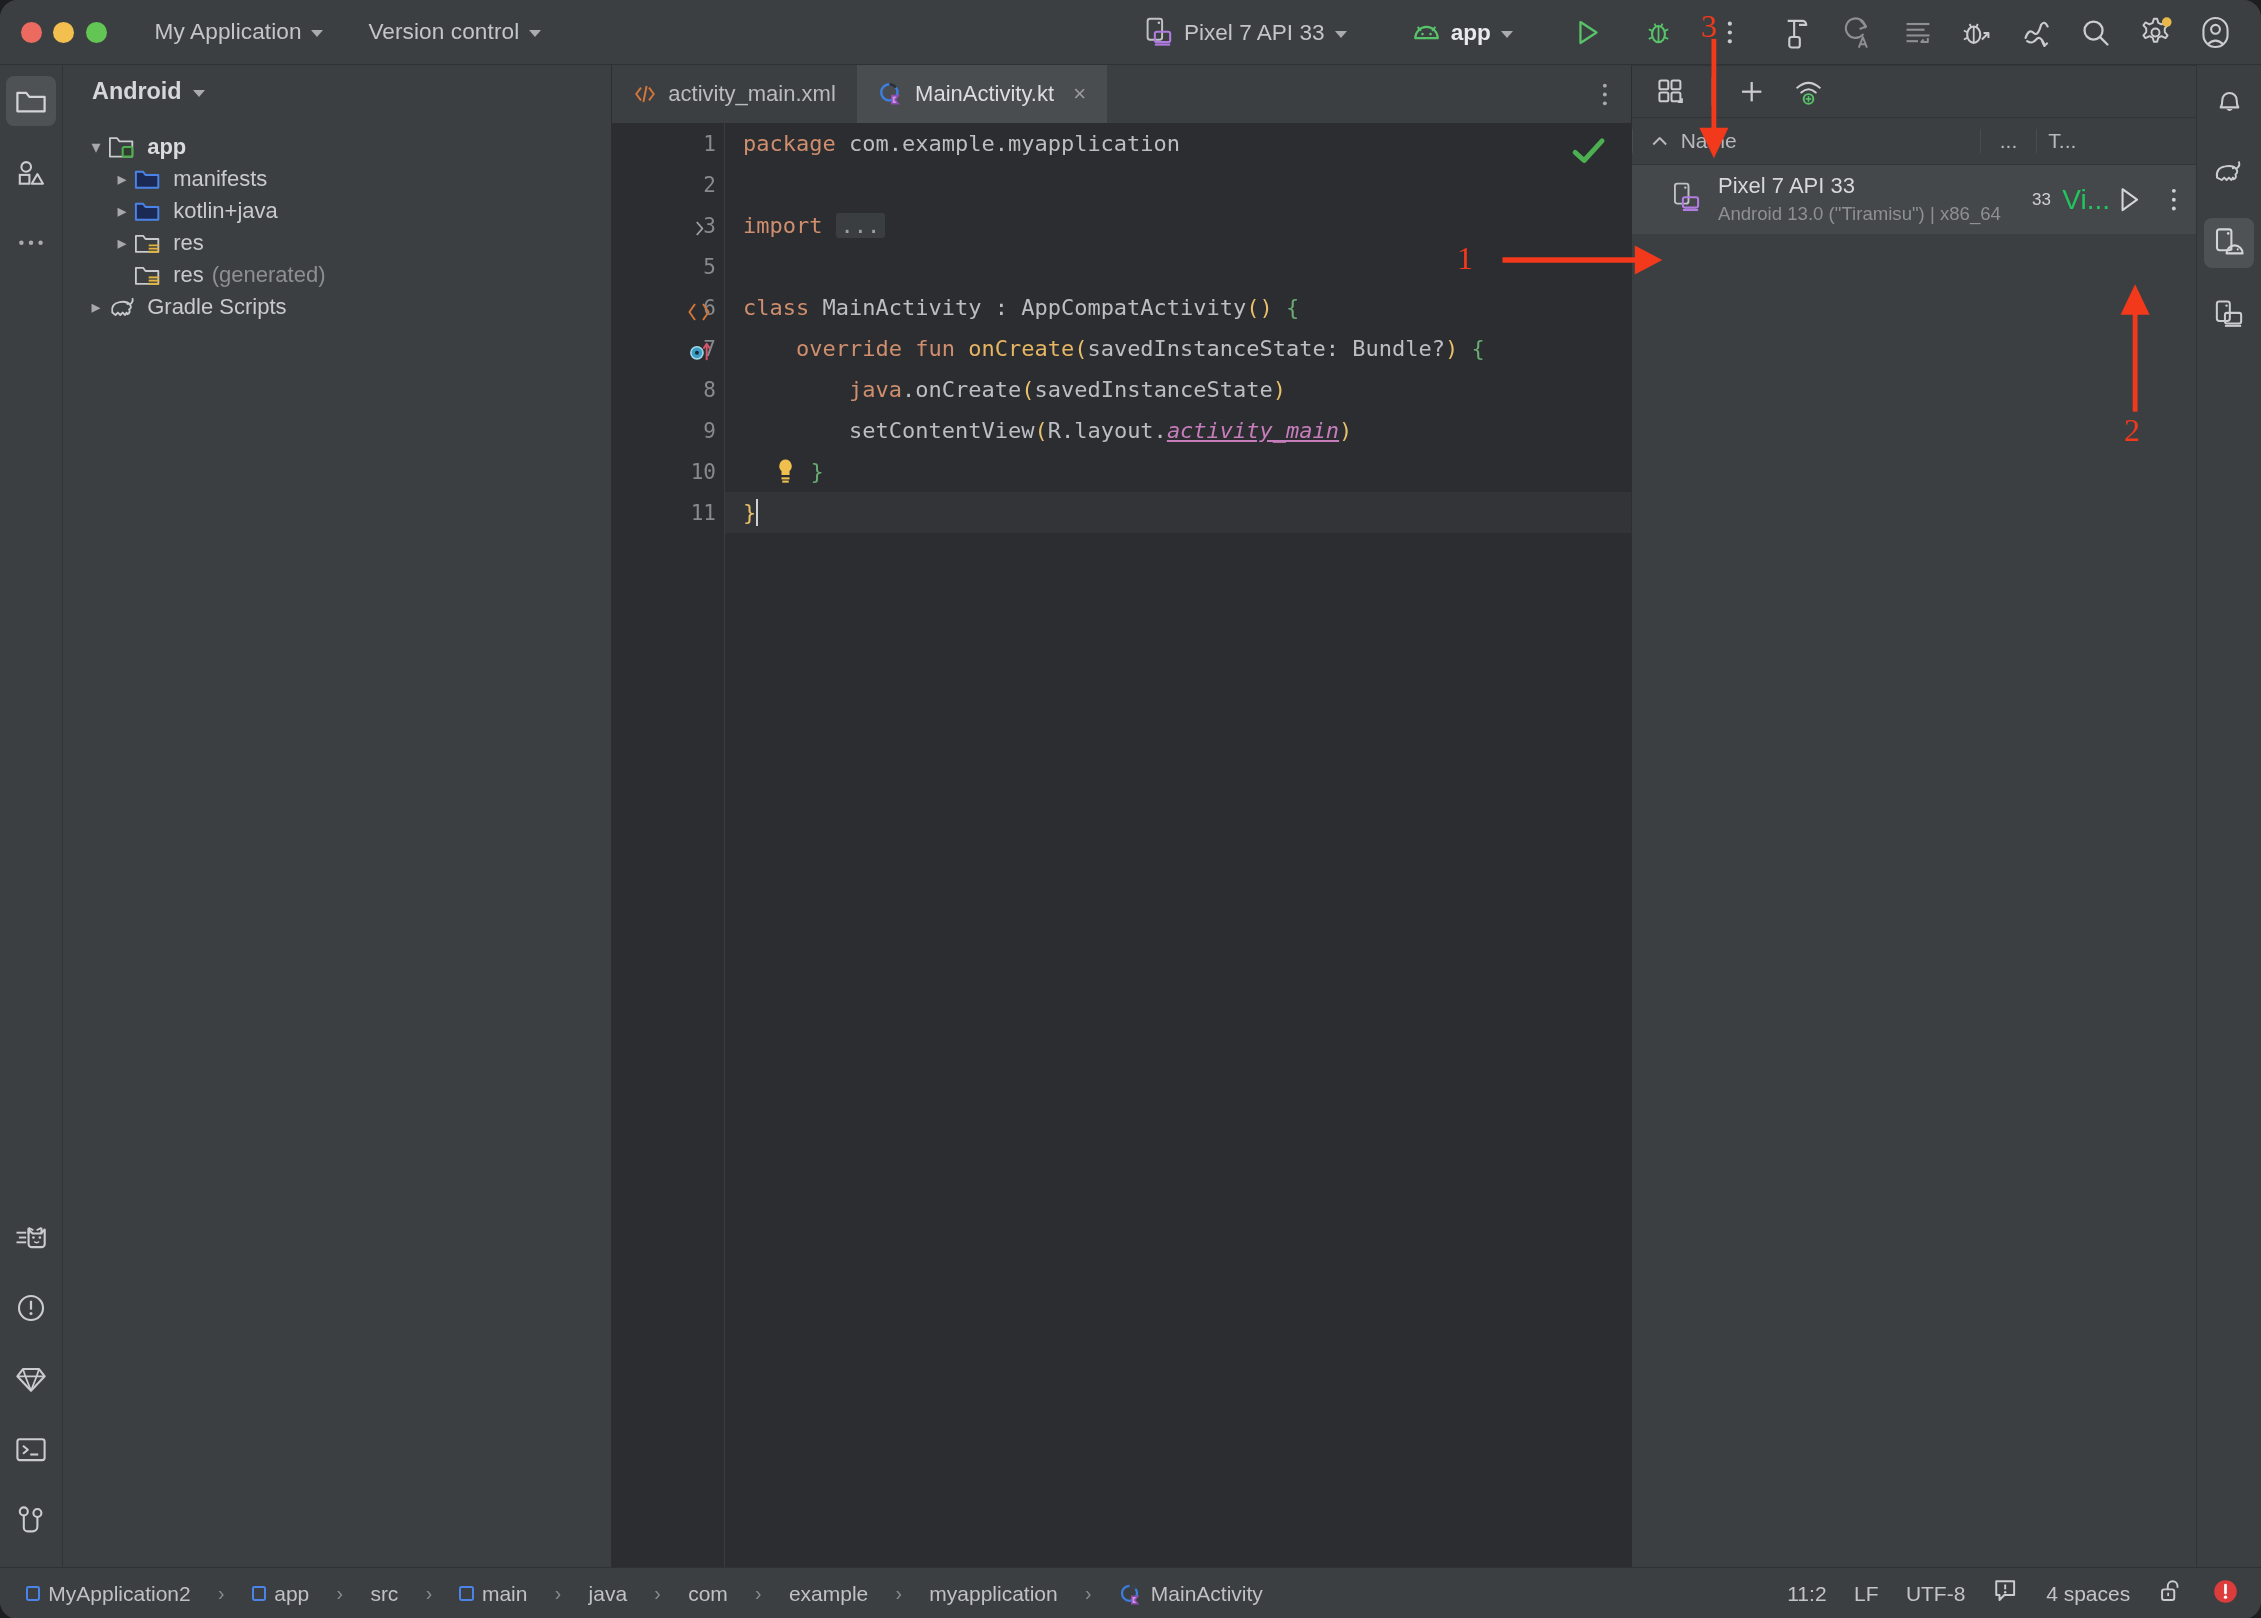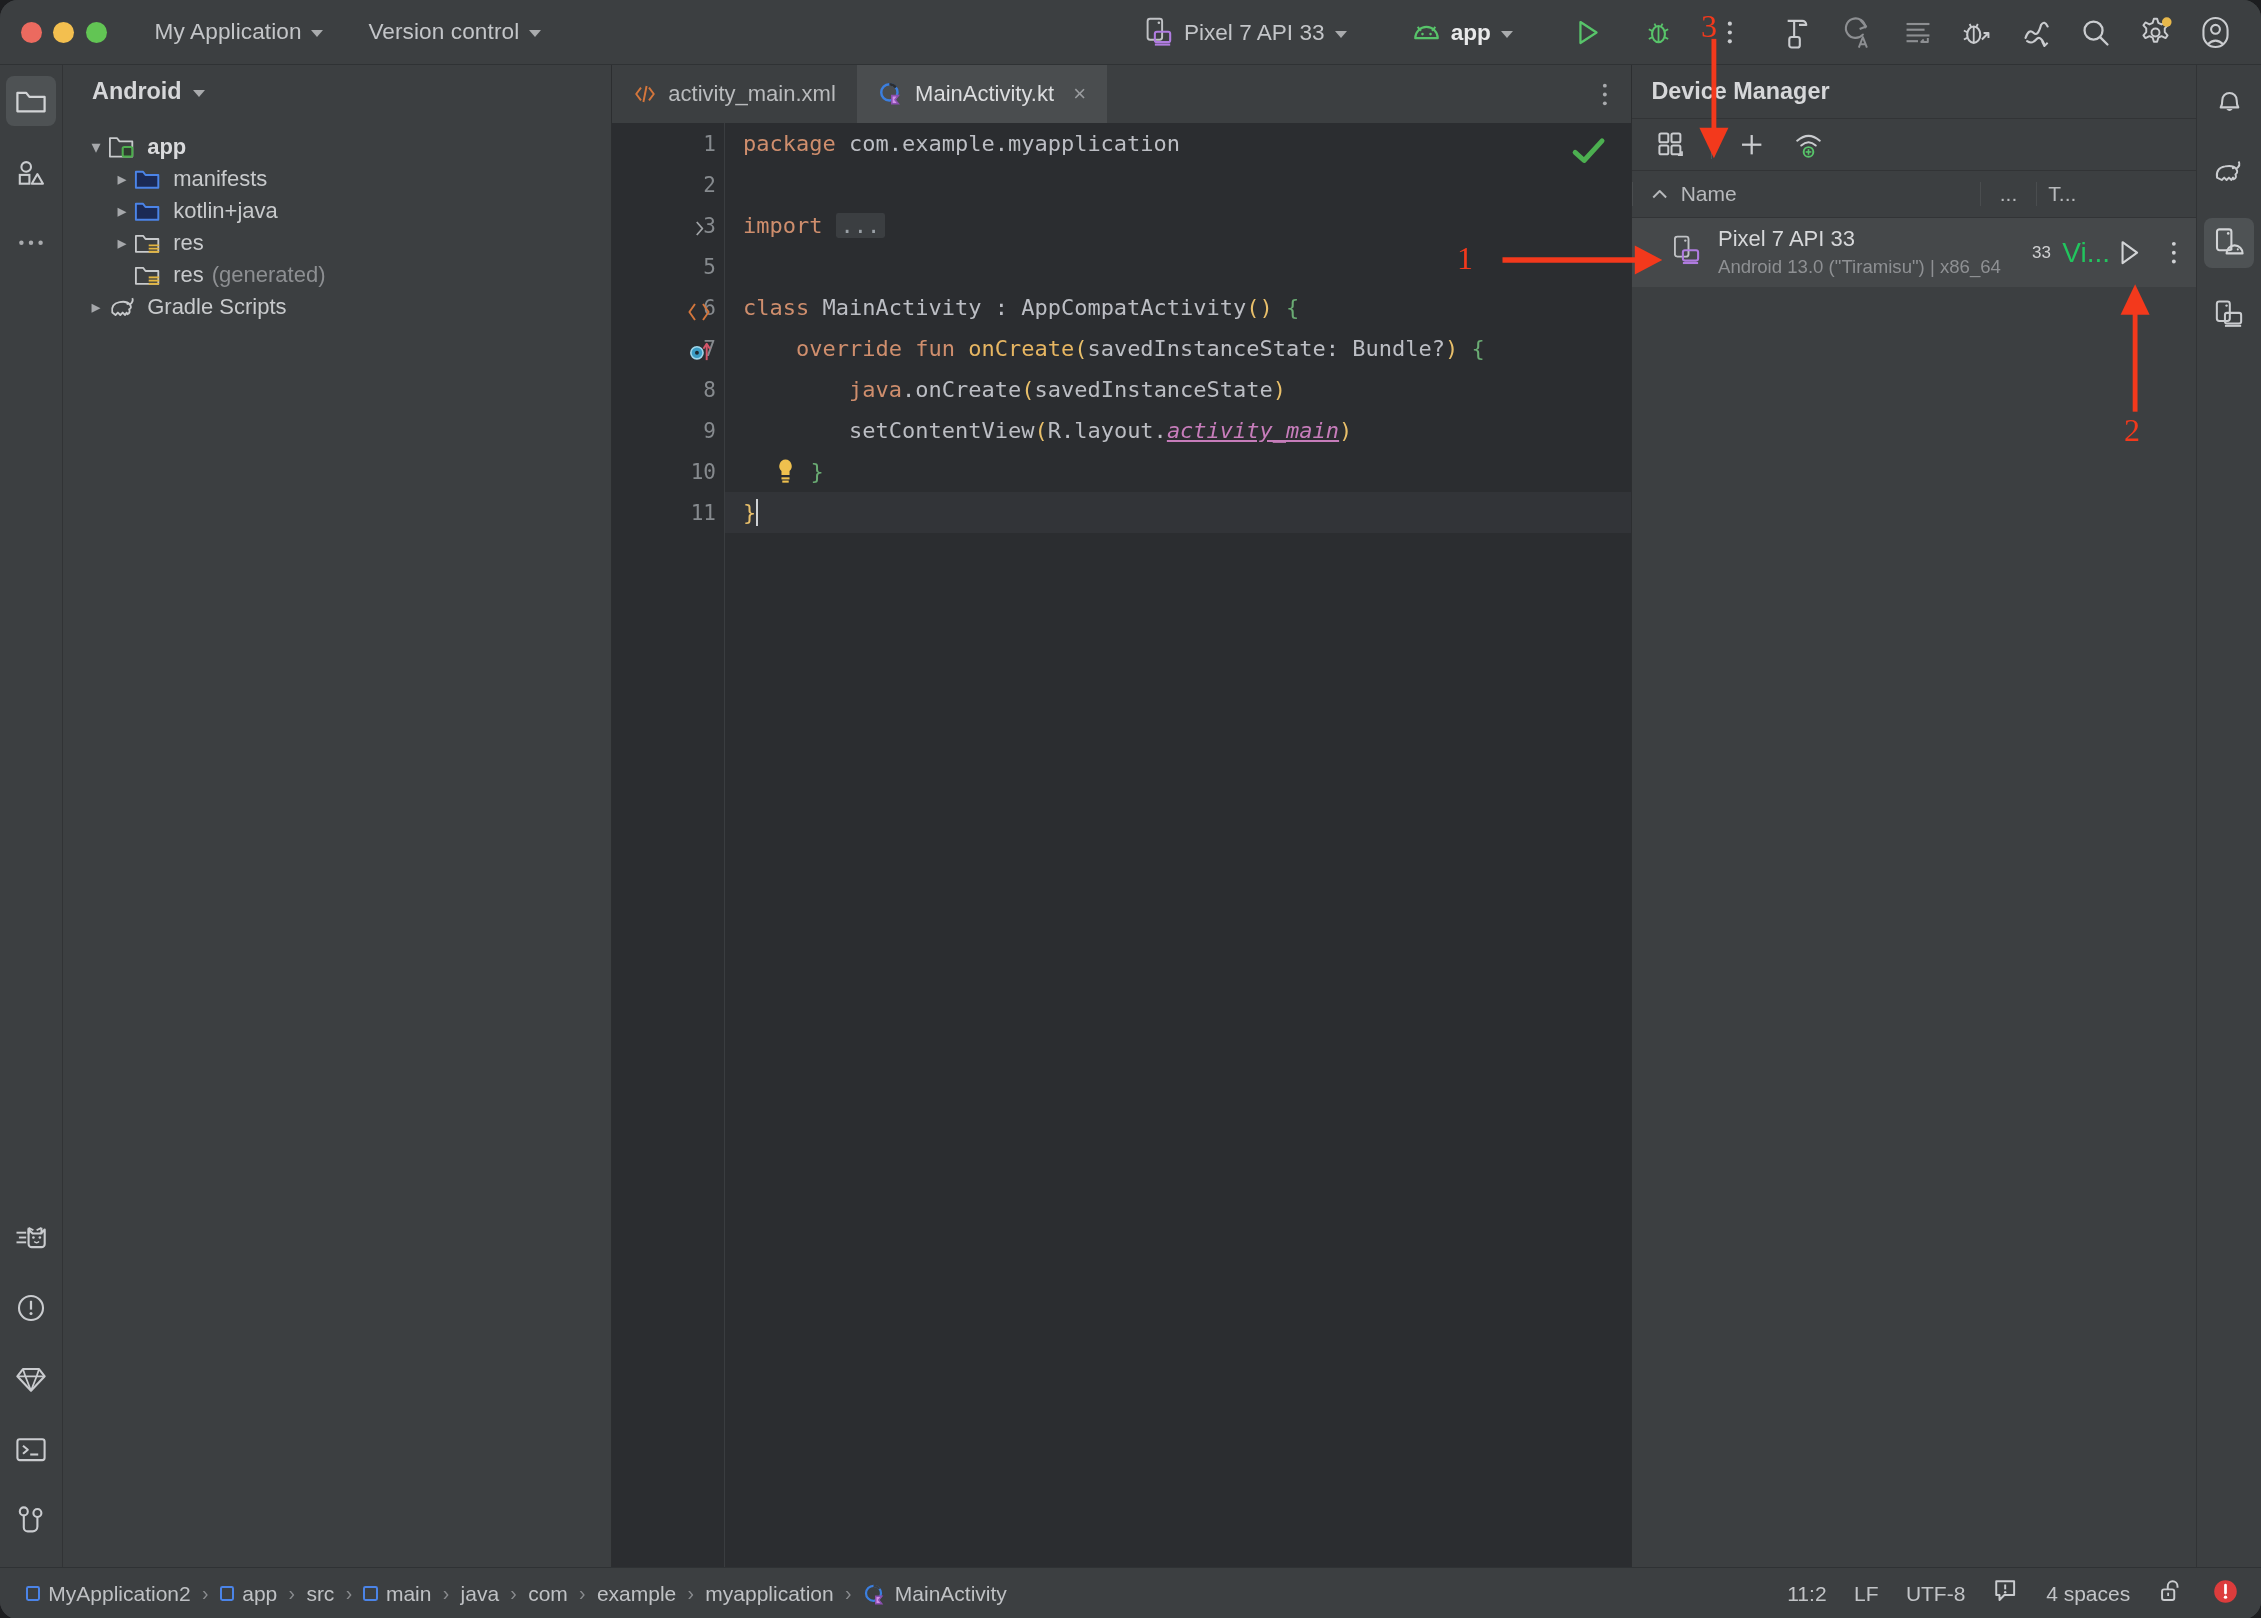--- a/index.html
+++ b/index.html
@@ -182,21 +182,21 @@
     padding-top: 11.3px; border-left: 0.8px solid #313335;
   }
 
   
   .status {
     height: 52px; min-height: 52px; background: #3c3f41;
     display: flex; align-items: center;
     border-top: 0.8px solid #2f3234;
     padding: 0 21px;
   }
-  .crumbs { display: flex; align-items: center; gap: 0; font-size: 21px; color: #bfc1c4; }
+  .crumbs { display: flex; align-items: center; gap: 16px; font-size: 21px; color: #bfc1c4; }
   .crumb { display: flex; align-items: center; gap: 8px; padding: 0 4.8px; }
   .crumb-sep { color: #8a8c8f; margin: 0 6.5px; font-size: 19.4px; }
   .sq { width: 14.5px; height: 14.5px; border: 2.4px solid #4b84e8; border-radius: 2.4px; display: inline-block; }
   .status-right { margin-left: auto; display: flex; align-items: center; gap: 27.4px; font-size: 21px; color: #c2c4c7; }
 
   
   .anno { position: absolute; color: #f3391c; pointer-events: none; }
   .anno-num { font-size: 32px; font-family: "Liberation Serif", serif; color: #f3391c; }
 </style>
 </head>
@@ -560,23 +560,20 @@
           <div class="cline cur"><span class="br1">}</span><span class="caret"></span></div>
 
           <svg class="checkmark" width="36" height="31" viewBox="0 0 44 38">
             <path d="M5 20 L16 30 L38 6" fill="none" stroke="#4caf50" stroke-width="6" stroke-linecap="round" stroke-linejoin="round"></path>
           </svg>
         </div>
       </div>
     </div>
 
     <div class="dm">
-      <div class="dm-head">
-        <span class="t">Device Manager</span>
-      </div>
 
       <div class="dm-tools">
         <div style="width:45px;display:flex;align-items:center;justify-content:center;">
           <svg width="27.4" height="27.4" viewBox="0 0 34 34">
             <rect x="3" y="3" width="11" height="11" rx="2" fill="none" stroke="#cacccf" stroke-width="2.5"></rect>
             <rect x="18" y="3" width="11" height="11" rx="2" fill="none" stroke="#cacccf" stroke-width="2.5"></rect>
             <rect x="3" y="18" width="11" height="11" rx="2" fill="none" stroke="#cacccf" stroke-width="2.5"></rect>
             <rect x="18" y="18" width="11" height="11" rx="2" fill="none" stroke="#cacccf" stroke-width="2.5"></rect>
             <path d="M26 30 L31 30 L31 25" fill="none" stroke="#cacccf" stroke-width="2.2"></path>
           </svg>

